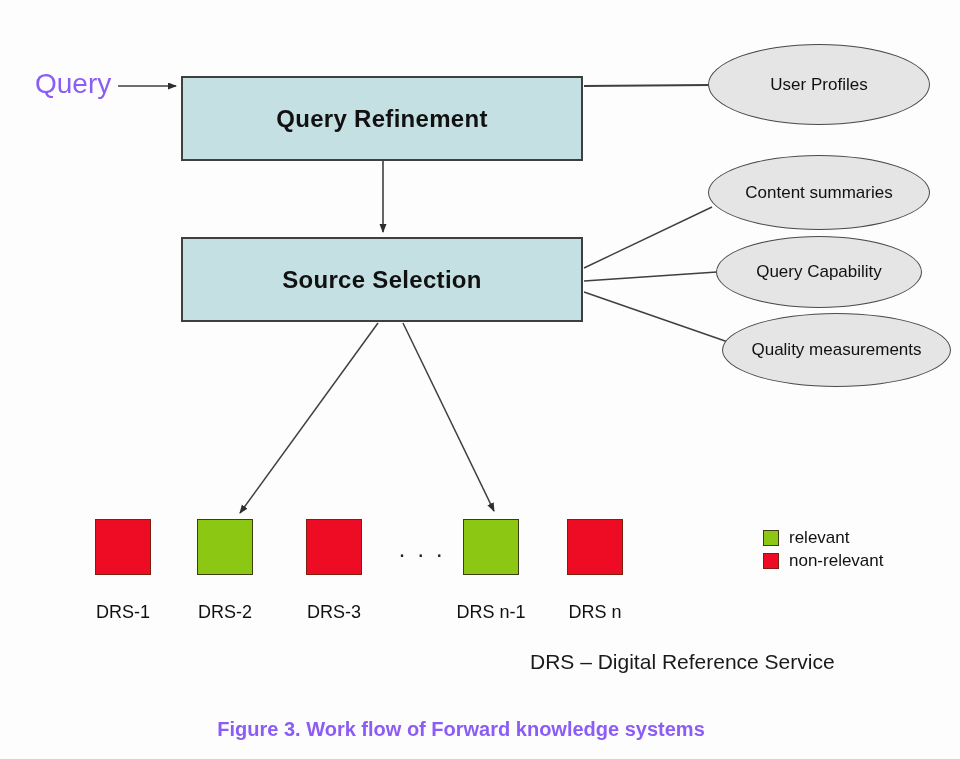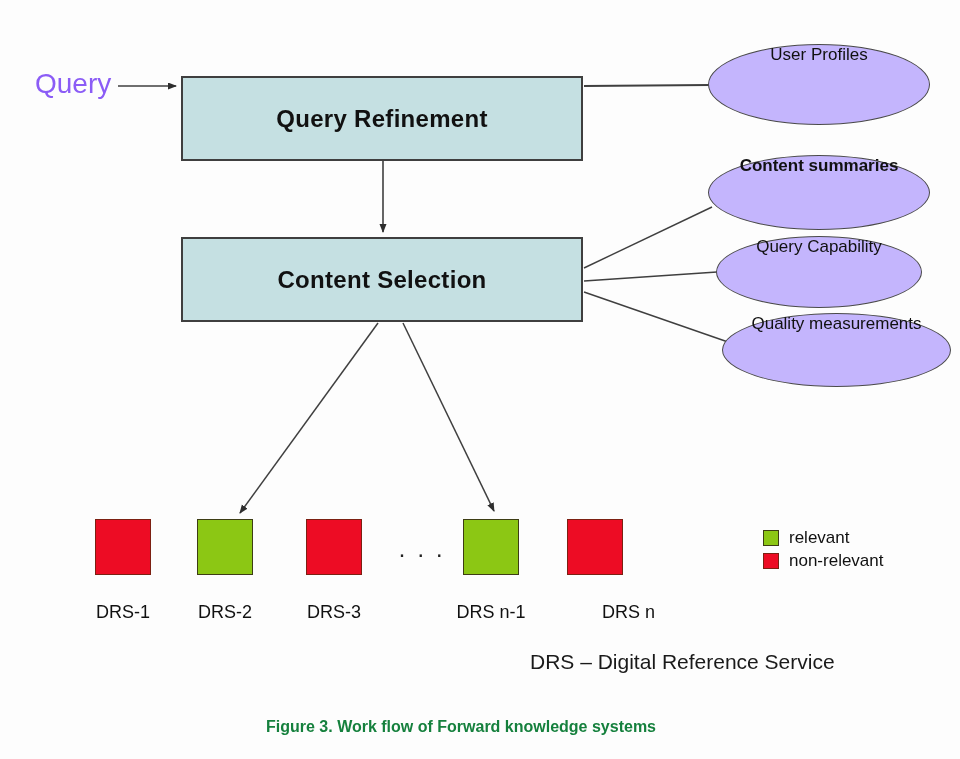--- a/index.html
+++ b/index.html
@@ -8,38 +8,38 @@
     font-family:"Liberation Sans","DejaVu Sans",sans-serif;color:#111;
     overflow:hidden;
   }
   svg.wires{position:absolute;left:0;top:0;width:960px;height:759px;pointer-events:none;}
   .node-box{
     position:absolute;background:#c5e0e2;border:2px solid #3f3f3f;
     display:flex;align-items:center;justify-content:center;
     font-weight:bold;font-size:24px;letter-spacing:.3px;
   }
   .node-ellipse{
-    position:absolute;background:#c4b5fd;border:1.5px solid #4a4a4a;border-radius:50%;
-    display:flex;justify-content:center;
+    position:absolute;background:#e5e5e5;border:1.5px solid #4a4a4a;border-radius:50%;
+    display:flex;align-items:center;justify-content:center;
     font-size:17px;white-space:nowrap;
   }
   .query-label{position:absolute;left:35px;top:68px;font-size:28px;color:#8b5cf6;}
   .drs-square{position:absolute;width:56px;height:56px;box-sizing:border-box;}
   .drs-square.relevant{background:#8cc714;border:1px solid #3d3d14;}
   .drs-square.non-relevant{background:#ed0c24;border:1px solid #7c2012;}
   .drs-label{position:absolute;top:602px;width:120px;text-align:center;font-size:18px;}
   .dots{position:absolute;left:398px;top:540px;font-size:24px;letter-spacing:2px;color:#222;}
   .legend{position:absolute;left:763px;top:526px;font-size:17px;}
   .legend-row{display:flex;align-items:center;height:23px;}
   .legend-swatch{width:16px;height:16px;box-sizing:border-box;margin-right:10px;flex:0 0 auto;}
   .legend-swatch.relevant{background:#8cc714;border:1px solid #3d3d14;}
   .legend-swatch.non-relevant{background:#ed0c24;border:1px solid #7c2012;}
   .abbrev-note{position:absolute;left:530px;top:650px;font-size:21px;color:#1a1a1a;text-align:right;}
   .caption{position:absolute;left:186px;top:718px;width:550px;text-align:center;
-    font-size:16px;font-weight:600;color:#15803d;}
+    font-size:20px;font-weight:600;color:#8b5cf6;}
 </style>
 </head>
 <body>
 
 <svg class="wires" viewBox="0 0 960 759">
   <defs>
     <marker id="arrow" markerWidth="10" markerHeight="8" refX="8" refY="3.5" orient="auto" markerUnits="userSpaceOnUse">
       <path d="M0,0 L9,3.5 L0,7 Z" fill="#2e2e2e"></path>
     </marker>
   </defs>
@@ -60,48 +60,48 @@
 
   <line x1="403" y1="323" x2="494" y2="511" stroke="#3f3f3f" stroke-width="1.5" marker-end="url(#arrow)"></line>
 </svg>
 
 <div class="query-label">Query</div>
 
 <div class="node-box" style="left:181px;top:40px;width:398px;height:81px;margin-top:36px;">
   <span>Query Refinement</span>
 </div>
 <div class="node-box" style="left:181px;top:237px;width:398px;height:81px;">
-  <span>Content Selection</span>
+  <span>Source Selection</span>
 </div>
 
 <div class="node-ellipse" style="left:708px;top:44px;width:220px;height:79px;">
   <span>User Profiles</span>
 </div>
-<div class="node-ellipse" style="left:708px;top:155px;width:220px;height:73px;font-weight:bold;">
+<div class="node-ellipse" style="left:708px;top:155px;width:220px;height:73px;">
   <span>Content summaries</span>
 </div>
 <div class="node-ellipse" style="left:716px;top:236px;width:204px;height:70px;">
   <span>Query Capability</span>
 </div>
 <div class="node-ellipse" style="left:722px;top:313px;width:227px;height:72px;">
   <span>Quality measurements</span>
 </div>
 
 <div class="drs-square non-relevant" style="left:95px;top:519px;"></div>
 <div class="drs-square relevant" style="left:197px;top:519px;"></div>
 <div class="drs-square non-relevant" style="left:306px;top:519px;"></div>
 <div class="dots">· · ·</div>
 <div class="drs-square relevant" style="left:463px;top:519px;"></div>
 <div class="drs-square non-relevant" style="left:567px;top:519px;"></div>
 
 <div class="drs-label" style="left:63px;">DRS-1</div>
 <div class="drs-label" style="left:165px;">DRS-2</div>
 <div class="drs-label" style="left:274px;">DRS-3</div>
 <div class="drs-label" style="left:431px;">DRS n-1</div>
-<div class="drs-label" style="left:535px;text-align:right;">DRS n</div>
+<div class="drs-label" style="left:535px;">DRS n</div>
 
 <div class="legend">
   <div class="legend-row">
     <span class="legend-swatch relevant"></span>
     <span>relevant</span>
   </div>
   <div class="legend-row">
     <span class="legend-swatch non-relevant"></span>
     <span>non-relevant</span>
   </div>

